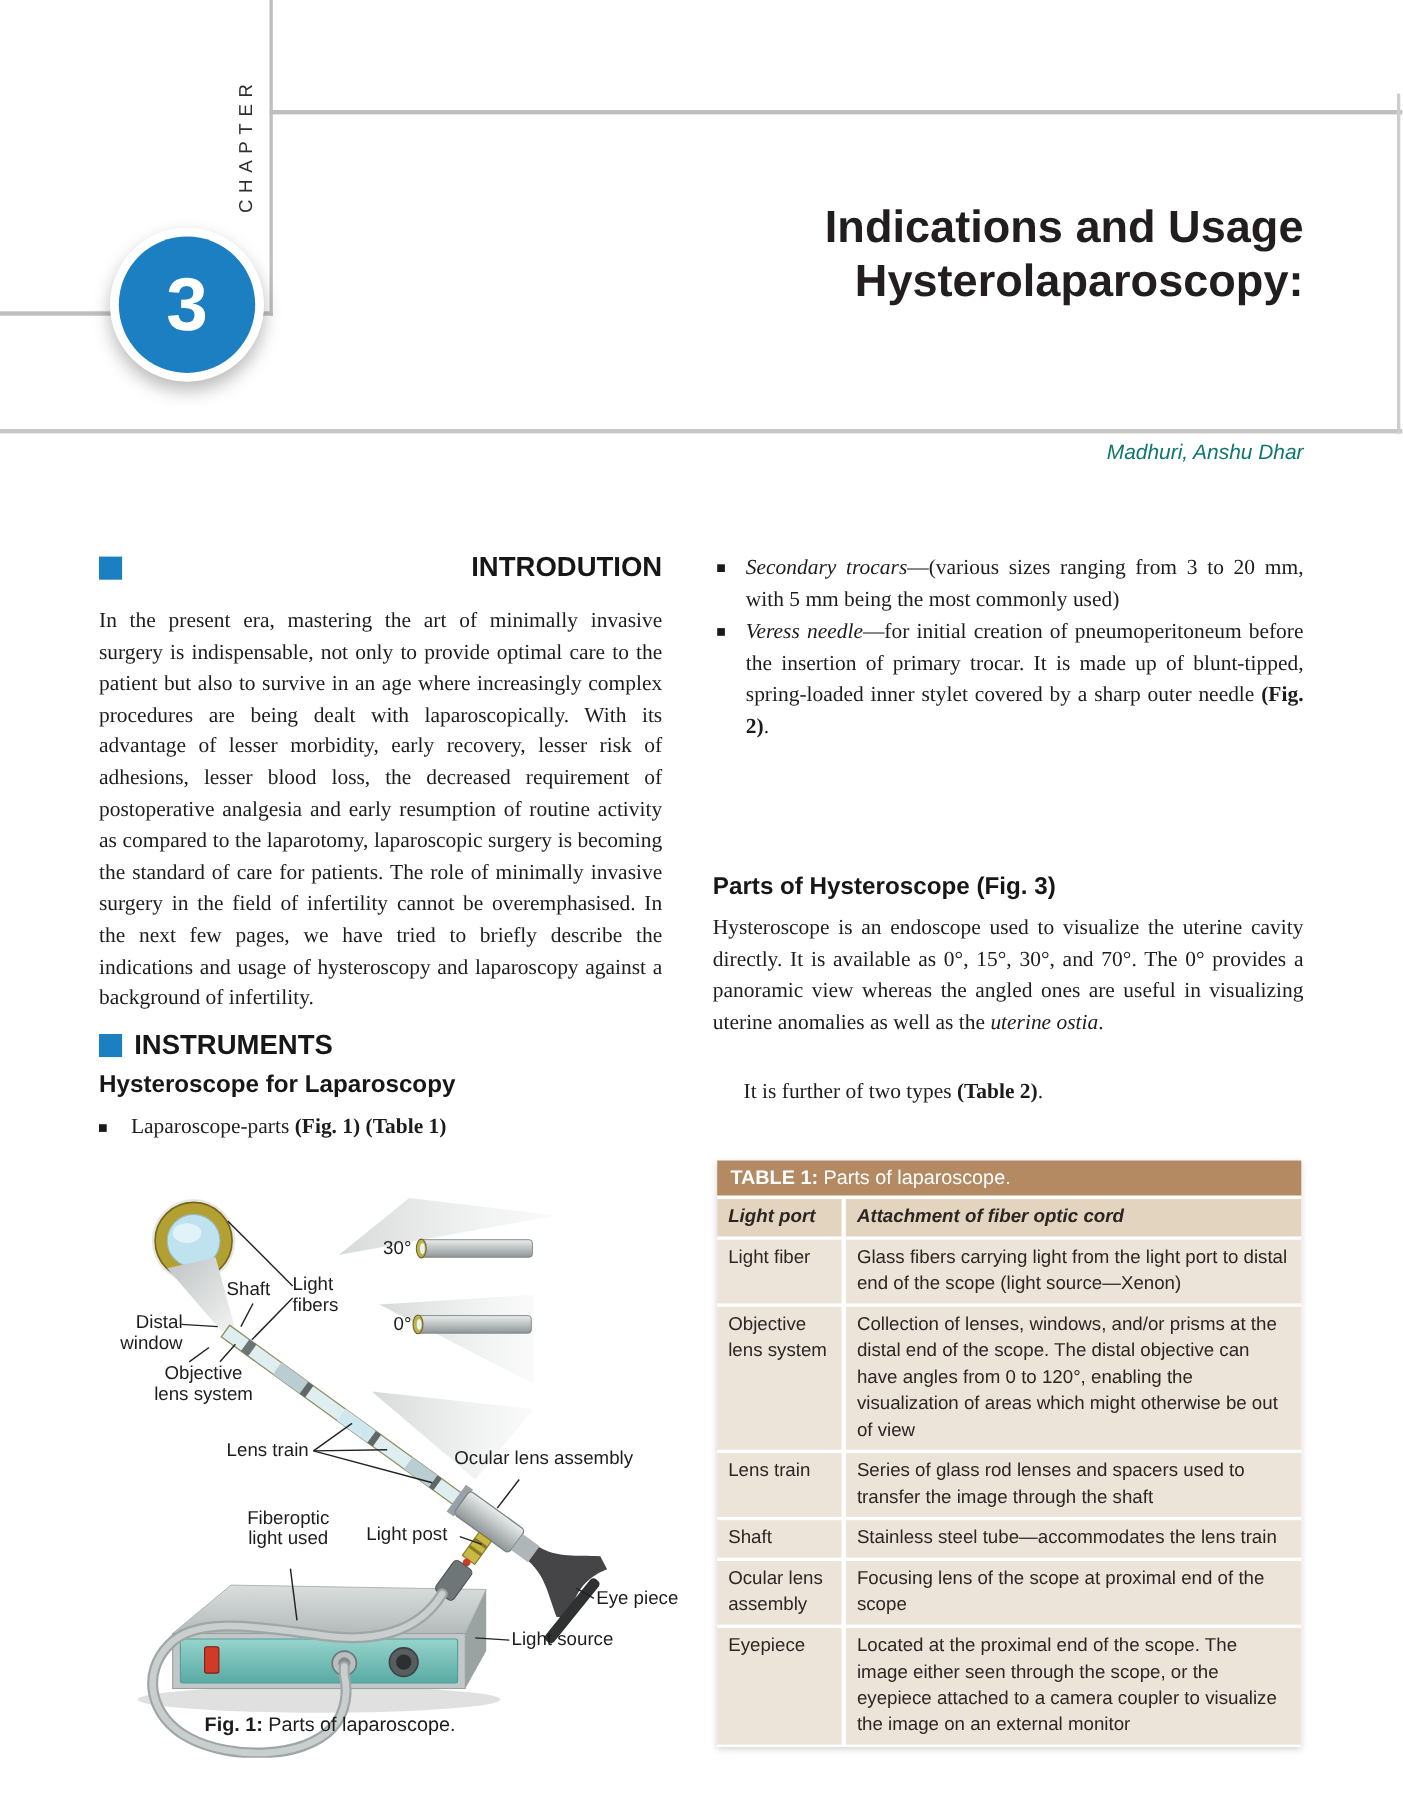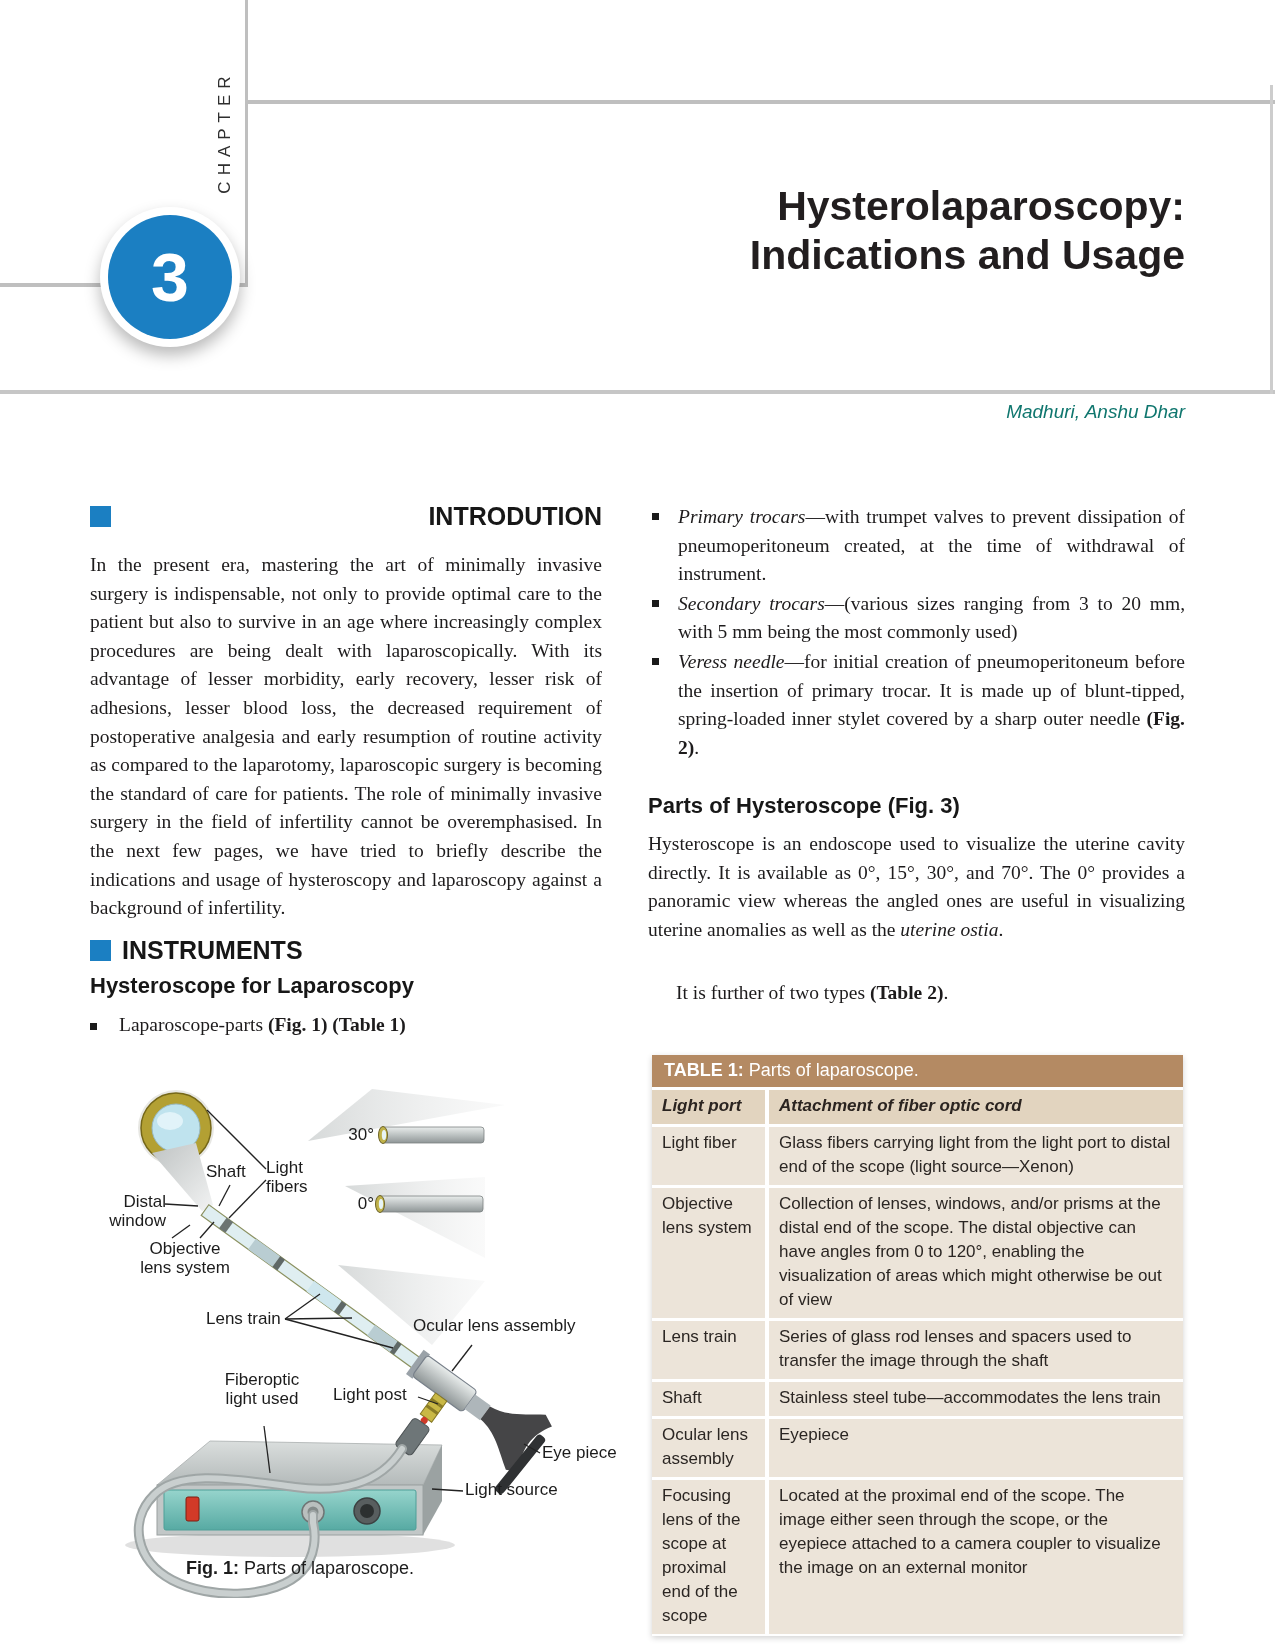--- a/index.html
+++ b/index.html
@@ -73,22 +73,22 @@
 <div class="rule h-author"></div>
 <div class="rule v-right"></div>
 
 <div class="abs chapter-word">CHAPTER</div>
 
 <div class="abs badge-outer">
   <div class="abs badge-inner">3</div>
 </div>
 
 <div class="abs title">
+  <div>Indications and Usage</div>
   <div>Hysterolaparoscopy:</div>
-  <div>Indications and Usage</div>
 </div>
 
 <div class="abs author">Madhuri, Anshu Dhar</div>
 
 <div class="abs sec-head" style="left:90px;top:502px;width:512px;justify-content:space-between;">
   <span class="blue-sq"></span>
   <span>INTRODUTION</span>
 </div>
 
 <div class="abs serif just" style="left:90px;top:551px;width:512px;">In the present era, mastering the art of minimally invasive surgery is indispensable, not only to provide optimal care to the patient but also to survive in an age where increasingly complex procedures are being dealt with laparoscopically. With its advantage of lesser morbidity, early recovery, lesser risk of adhesions, lesser blood loss, the decreased requirement of postoperative analgesia and early resumption of routine activity as compared to the laparotomy, laparoscopic surgery is becoming the standard of care for patients. The role of minimally invasive surgery in the field of infertility cannot be overemphasised. In the next few pages, we have tried to briefly describe the indications and usage of hysteroscopy and laparoscopy against a background of infertility.</div>
@@ -231,24 +231,20 @@
   <div class="flabel" style="left:385px;top:427px;width:110px;">Light source</div>
 
   <div class="caption">
     <span class="bld">Fig. 1:</span><span> Parts of laparoscope.</span>
   </div>
 </div>
 
 <ul class="blist abs serif" style="left:648px;top:503px;width:537px;">
   <li class="just">
     <span class="bsq"></span>
-    <span class="ital">Primary trocars</span><span>—with trumpet valves to prevent dissipation of pneumoperitoneum created, at the time of withdrawal of instrument.</span>
-  </li>
-  <li class="just">
-    <span class="bsq"></span>
     <span class="ital">Secondary trocars</span><span>—(various sizes ranging from 3 to 20 mm, with 5 mm being the most commonly used)</span>
   </li>
   <li class="just">
     <span class="bsq"></span>
     <span class="ital">Veress needle</span><span>—for initial creation of pneumoperitoneum before the insertion of primary trocar. It is made up of blunt-tipped, spring-loaded inner stylet covered by a sharp outer needle </span><span class="bld">(Fig. 2)</span><span>.</span>
   </li>
 </ul>
 
 <div class="abs sub-head" style="left:648px;top:793px;width:537px;">Parts of Hysteroscope (Fig. 3)</div>
 
@@ -274,18 +270,18 @@
     <div class="c">Objective lens system</div>
     <div class="c">Collection of lenses, windows, and/or prisms at the distal end of the scope. The distal objective can have angles from 0 to 120°, enabling the visualization of areas which might otherwise be out of view</div>
 
     <div class="c">Lens train</div>
     <div class="c">Series of glass rod lenses and spacers used to transfer the image through the shaft</div>
 
     <div class="c">Shaft</div>
     <div class="c">Stainless steel tube—accommodates the lens train</div>
 
     <div class="c">Ocular lens assembly</div>
+    <div class="c">Focusing lens of the scope at proximal end of the scope</div>
+
     <div class="c">Eyepiece</div>
-
-    <div class="c">Focusing lens of the scope at proximal end of the scope</div>
     <div class="c">Located at the proximal end of the scope. The image either seen through the scope, or the eyepiece attached to a camera coupler to visualize the image on an external monitor</div>
   </div>
 </div>
 
 </body></html>

